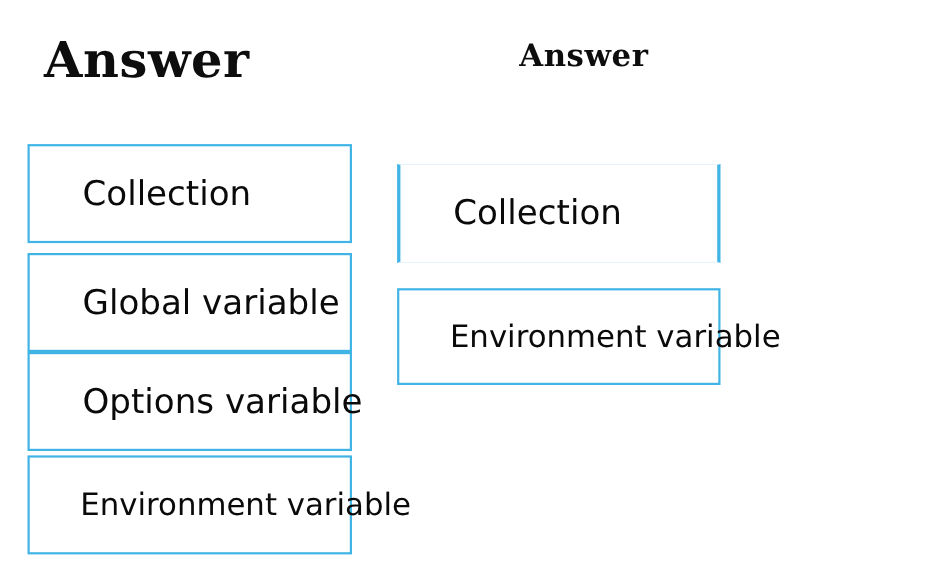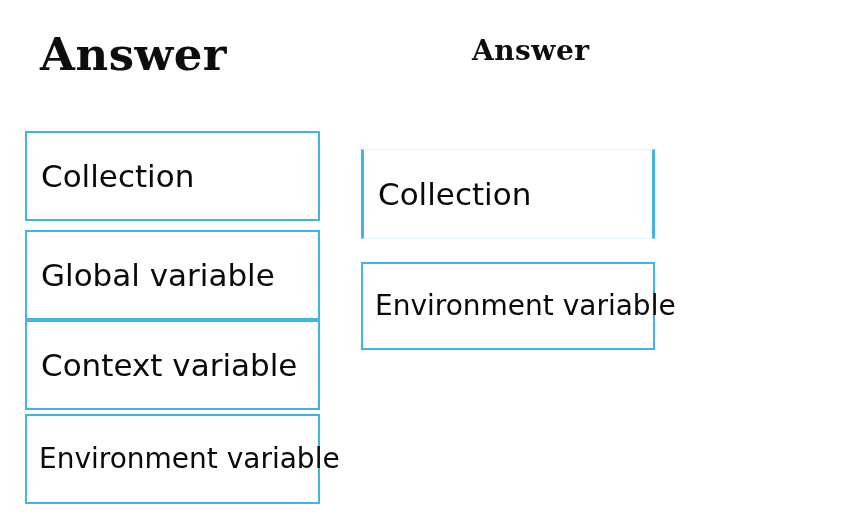--- a/index.html
+++ b/index.html
@@ -41,20 +41,21 @@
     line-height: 54px;
   }
 
   
   .card {
     position: absolute;
     box-sizing: border-box;
     background: #ffffff;
     display: flex;
     align-items: center;
+    padding-left: 34px;
   }
   .card .card-label {
     display: block;
     color: #0a0a0a;
     font-family: "DejaVu Sans", "Liberation Sans", sans-serif;
     font-weight: 400;
     white-space: nowrap;
   }
 
   
@@ -121,21 +122,21 @@
 
     <div class="card options-card" id="options-card-0">
       <span class="card-label">Collection</span>
     </div>
 
     <div class="card options-card" id="options-card-1">
       <span class="card-label">Global variable</span>
     </div>
 
     <div class="card options-card" id="options-card-2">
-      <span class="card-label">Context variable</span>
+      <span class="card-label">Options variable</span>
     </div>
 
     <div class="card options-card compact" id="options-card-3">
       <span class="card-label">Environment variable</span>
     </div>
 
   </div>
 
   <div>
 

